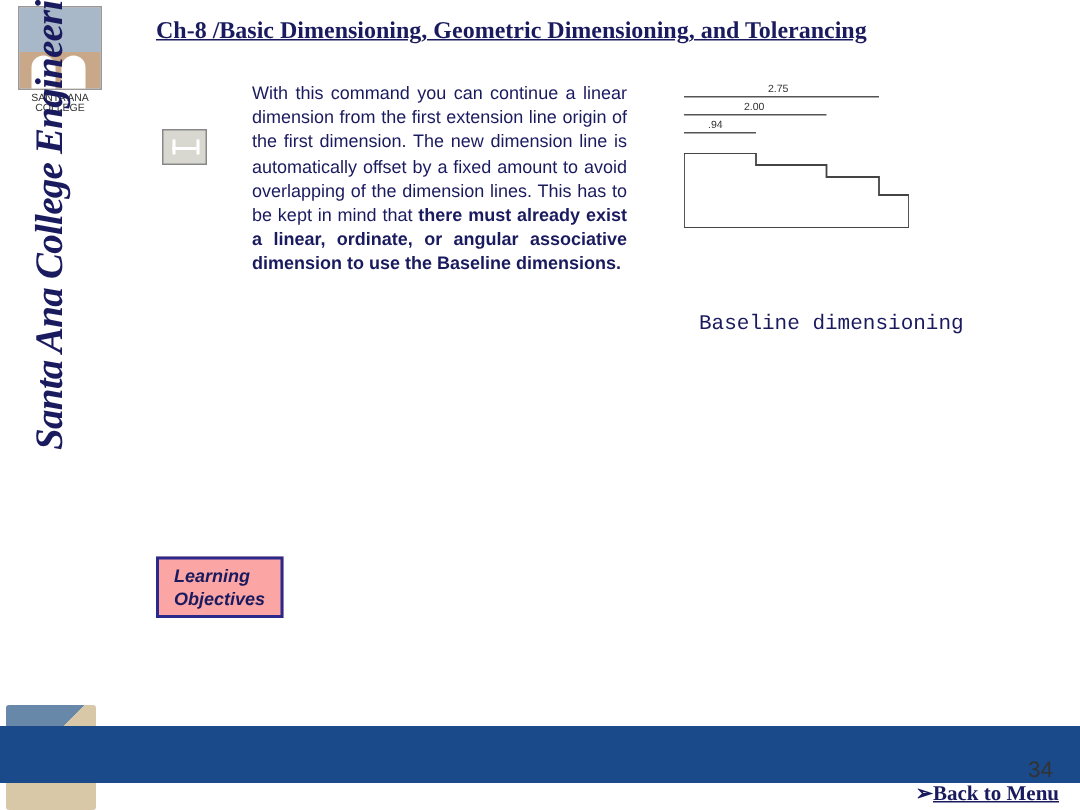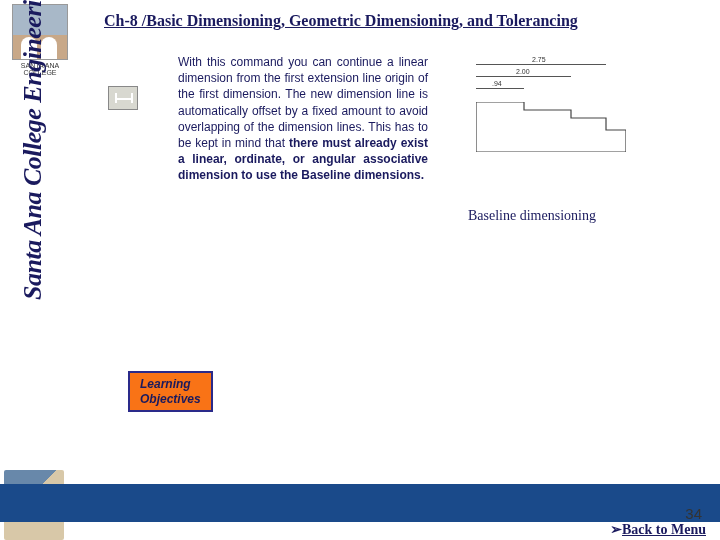--- a/index.html
+++ b/index.html
@@ -95,21 +95,20 @@
     font-weight: bold;
     font-size: 26px;
     color: #1a1a5e;
     margin: 78px 0 0 8px;
     letter-spacing: 0.5px;
   }
   .body-row {
     display: flex;
     margin-top: 24px;
     padding-left: 28px;
-    gap: 10px;
   }
   .cmd-icon {
     width: 30px;
     height: 24px;
     background: #d8d8d0;
     border: 1px solid #888;
     margin-top: 32px;
     position: relative;
     flex-shrink: 0;
   }
@@ -155,40 +154,39 @@
   .dim-line { position: absolute; border-top: 1px solid #555; }
   .dim-text { position: absolute; font-size: 7px; color: #333; }
   .step-shape {
     position: absolute;
     left: 10px;
     top: 44px;
     width: 150px;
     height: 50px;
   }
   .caption {
-    font-family: Liberation Serif, serif;
+    font-family: Liberation Mono, monospace;
     font-size: 14px;
     color: #1a1a5e;
     margin-top: 50px;
-    margin-left: 2px;
+    margin-left: 20px;
   }
   .learning-box {
     position: absolute;
     left: 24px;
     bottom: 64px;
     border: 2px solid #2a2a8a;
-    background: #f97316;
+    background: #fca5a5;
     padding: 4px 10px;
     font-family: Arial, sans-serif;
     font-size: 12px;
     font-style: italic;
     font-weight: bold;
     color: #1a1a5e;
     line-height: 1.2;
-    margin-left: 24px;
   }
   .blue-bar {
     position: absolute;
     left: 0;
     bottom: 18px;
     width: 720px;
     height: 38px;
     background: #1a4a8a;
   }
   .slide-number {

